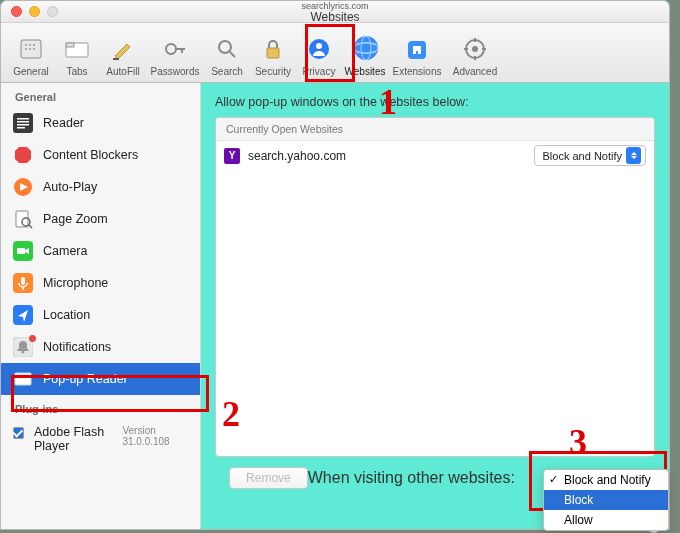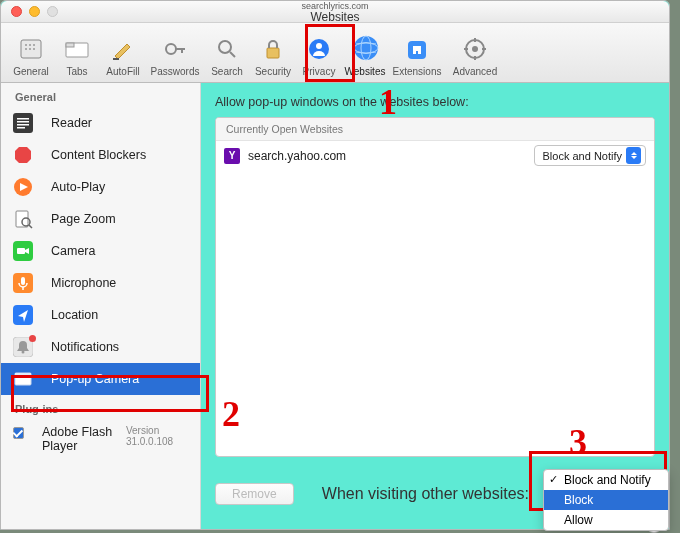--- a/index.html
+++ b/index.html
@@ -18,42 +18,42 @@
   .tb-item { display: flex; flex-direction: column; align-items: center; justify-content: flex-end; width: 44px; height: 52px; font-size: 10px; color: #555; cursor: default; position: relative; }
   .tb-item.wide { width: 56px; }
   .tb-ic { width: 28px; height: 28px; margin-bottom: 2px; display: flex; align-items: center; justify-content: center; }
   .tb-label { line-height: 14px; }
   .tb-item.selected .tb-label { color: #222; }
   .redbox { position: absolute; border: 3px solid #e00000; pointer-events: none; }
   .rednum { position: absolute; color: #e00000; font-size: 36px; font-weight: bold; font-family: Georgia, serif; }
   .body { display: flex; height: calc(100% - 82px); }
   .sidebar { width: 200px; background: #f6f6f6; border-right: 1px solid #d6d6d6; overflow-y: auto; }
   .sb-head { font-size: 11px; font-weight: 600; color: #6a6a6a; padding: 8px 10px 4px 14px; }
-  .sb-item { display: flex; align-items: center; height: 32px; padding: 0 10px 0 12px; font-size: 12.5px; color: #222; gap: 18px; position: relative; }
+  .sb-item { display: flex; align-items: center; height: 32px; padding: 0 10px 0 12px; font-size: 12.5px; color: #222; gap: 10px; position: relative; }
   .sb-item.sel { background: #2a6fd6; color: #fff; }
   .sb-ic { width: 20px; height: 20px; display: flex; align-items: center; justify-content: center; flex-shrink: 0; }
   .sb-sub { font-size: 10px; color: #888; display: block; }
   .sb-item.plugin { height: 40px; align-items: flex-start; padding-top: 6px; }
   .sb-item.plugin .sb-text { display: flex; flex-direction: row; }
   .checkbox { width: 12px; height: 12px; border: 1px solid #9a9a9a; border-radius: 2px; background: #2a6fd6; display: flex; align-items: center; justify-content: center; margin-top: 2px; }
   .checkbox::after { content: ""; width: 7px; height: 4px; border-left: 2px solid #fff; border-bottom: 2px solid #fff; transform: rotate(-45deg) translate(0,-1px); }
   .notif-dot { position: absolute; width: 7px; height: 7px; background: #e84545; border-radius: 50%; left: 28px; top: 4px; }
   .main { flex: 1; padding: 12px 14px; position: relative; }
   .main-head { font-size: 12.5px; color: #333; margin-bottom: 8px; }
   .listbox { border: 1px solid #c8c8c8; border-radius: 4px; background: #fff; height: 340px; overflow: hidden; }
   .list-head { background: #f5f5f5; font-size: 10.5px; color: #777; padding: 5px 10px; border-bottom: 1px solid #e4e4e4; }
   .list-row { display: flex; align-items: center; justify-content: space-between; padding: 4px 8px; font-size: 12px; color: #222; }
   .list-row .site { display: flex; align-items: center; gap: 8px; }
   .favicon { width: 16px; height: 16px; background: #6a0dad; border-radius: 2px; display: flex; align-items: center; justify-content: center; color: #fff; font-size: 10px; font-weight: bold; }
   .select { border: 1px solid #c4c4c4; border-radius: 4px; background: #fff; font-size: 11px; height: 21px; display: flex; align-items: center; padding: 0 4px 0 8px; gap: 4px; }
   .select-btn { width: 15px; height: 17px; background: #2a7bf6; border-radius: 3px; display: flex; flex-direction: column; align-items: center; justify-content: center; gap: 1px; }
   .select-btn::before, .select-btn::after { content: ""; border-left: 3px solid transparent; border-right: 3px solid transparent; }
   .select-btn::before { border-bottom: 3px solid #fff; }
   .select-btn::after { border-top: 3px solid #fff; }
-  .footer { display: flex; align-items: center; justify-content: space-between; margin-top: 24px; height: 26px; }
+  .footer { display: flex; align-items: center; justify-content: center; margin-top: 8px; height: 26px; }
   .btn { border: 1px solid #c8c8c8; border-radius: 4px; background: linear-gradient(#fdfdfd,#f2f2f2); font-size: 12px; color: #bbb; padding: 3px 16px; }
   .footer-label { font-size: 16px; color: #333; }
   .dropdown { position: absolute; right: 0px; bottom: -2px; width: 126px; background: #fff; border: 1px solid #bcbcbc; border-radius: 4px; box-shadow: 0 4px 12px rgba(0,0,0,.2); font-size: 12px; overflow: hidden; z-index: 50; }
   .dd-item { padding: 3px 8px 3px 20px; position: relative; }
   .dd-item.sel { background: #2a6fd6; color: #fff; }
   .dd-item.chk::before { content: "✓"; position: absolute; left: 5px; font-size: 11px; }
   .q { position:absolute; right:6px; bottom:-4px; width:18px; height:18px; border:1px solid #bbb; border-radius:50%; font-size:12px; color:#888; display:flex; align-items:center; justify-content:center; background:#fafafa; }
 </style>
 </head>
 <body>
@@ -265,21 +265,21 @@
         <div class="notif-dot"></div>
         <span>Notifications</span>
       </div>
       <div class="sb-item sel">
         <div class="sb-ic">
             <svg width="20" height="20">
               <rect x="2" y="4" width="16" height="12" rx="1" fill="#fff" stroke="#cbd9ef"></rect>
               <rect x="2" y="4" width="16" height="3" fill="#e2ecf8"></rect>
             </svg>
           </div>
-        <span>Pop-up Camera</span>
+        <span>Pop-up Reader</span>
       </div>
 
       <div class="sb-head">Plug-ins</div>
       <div class="sb-item plugin">
         <div class="checkbox"></div>
         <div class="sb-text">
           <span>Adobe Flash Player</span>
           <span class="sb-sub">Version 31.0.0.108</span>
         </div>
       </div>

